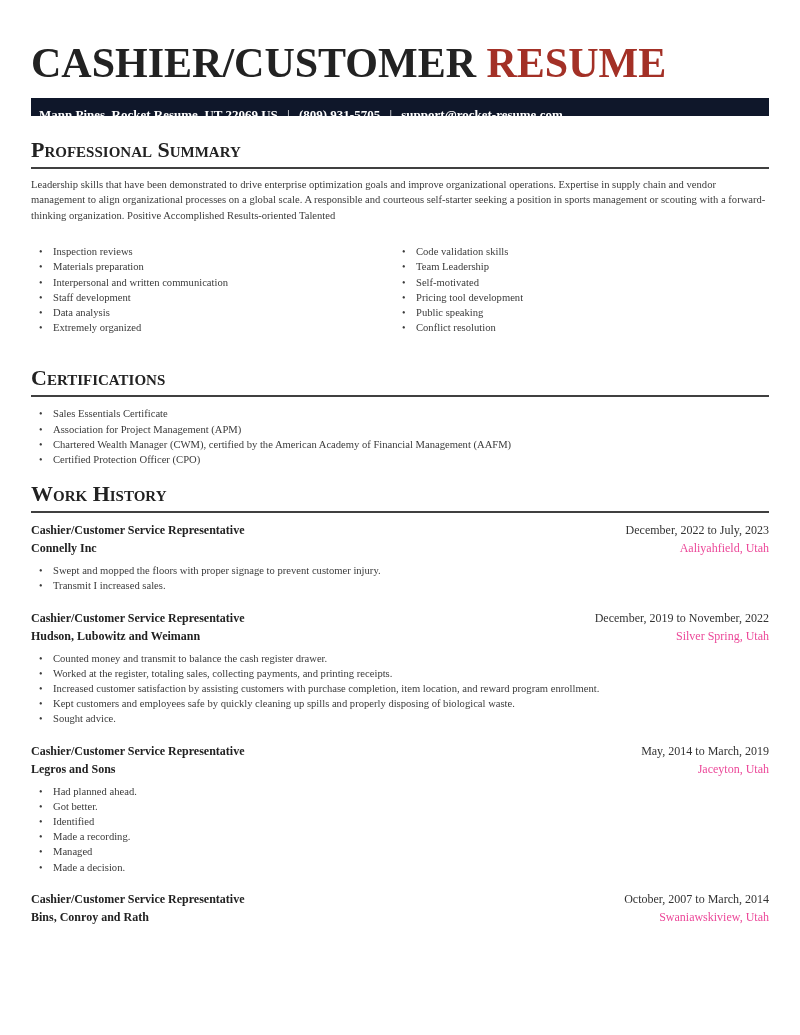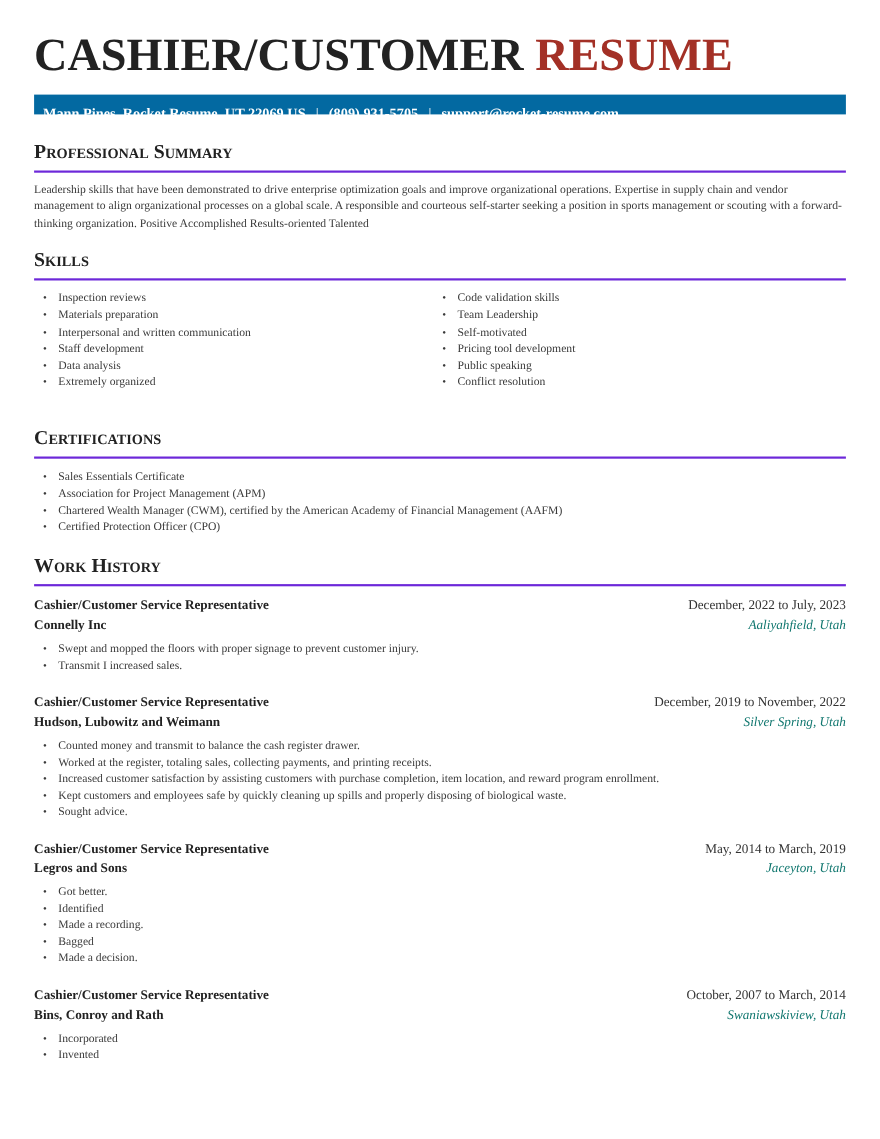--- a/index.html
+++ b/index.html
@@ -4,56 +4,56 @@
   <style>
     * { box-sizing: border-box; margin: 0; padding: 0; }
     html, body { width: 800px; background: #ffffff; }
     body {
       font-family: "Liberation Serif", "DejaVu Serif", serif;
       color: #2a2a2a;
       position: relative;
       height: 1035px;
       overflow: hidden;
     }
-    .page { padding: 0 31px; }
+    .page { padding: 12px 31px; }
 
     .title {
       font-family: "Liberation Serif", serif;
       font-weight: bold;
       font-size: 42px;
       letter-spacing: 0px;
       color: #222222;
       padding-top: 29px;
       height: 86px;
       line-height: 44px;
       white-space: nowrap;
     }
     .title .accent { color: #a33026; }
 
     .contact-bar {
-      background: #0369a1;
+      background: #0f172a;
       color: #ffffff;
       font-weight: bold;
       font-size: 13px;
       height: 18px;
       line-height: 34px;
       padding-left: 8px;
       white-space: nowrap;
     }
     .contact-bar .sep { padding: 0 6px; font-weight: normal; }
 
     .section-title {
       font-family: "Liberation Serif", serif;
       font-weight: bold;
       font-variant: small-caps;
-      font-size: 18px;
+      font-size: 22px;
       color: #222222;
       line-height: 26px;
       padding-bottom: 4px;
-      border-bottom: 2px solid #6d28d9;
+      border-bottom: 2px solid #404040;
     }
 
     .summary {
       font-size: 10.6px;
       line-height: 15.4px;
       color: #3a3a3a;
       margin-top: 8px;
     }
 
     ul.bullets {
@@ -85,21 +85,21 @@
     .job-header {
       display: flex;
       justify-content: space-between;
       font-size: 12px;
       line-height: 18px;
       color: #222;
       text-align: right;
     }
     .job-header .role, .job-header .company { font-weight: bold; }
     .job-header .dates { color: #333; }
-    .job-header .location { font-style: italic; color: #0f766e; }
+    .job-header .location { color: #ec4899; }
     .job ul.bullets { margin-top: 6px; }
   </style>
 </head>
 <body>
 
 <div class="page">
 
   <h1 class="title">
     <span>CASHIER/CUSTOMER</span>
     <span class="accent">RESUME</span>
@@ -112,21 +112,20 @@
     <span class="sep">|</span>
     <span>support@rocket-resume.com</span>
   </div>
 
   <section style="margin-top:21px;">
     <h2 class="section-title">Professional Summary</h2>
     <p class="summary">Leadership skills that have been demonstrated to drive enterprise optimization goals and improve organizational operations. Expertise in supply chain and vendor management to align organizational processes on a global scale. A responsible and courteous self-starter seeking a position in sports management or scouting with a forward-thinking organization. Positive Accomplished Results-oriented Talented</p>
   </section>
 
   <section style="margin-top:12px;">
-    <h2 class="section-title">Skills</h2>
     <div class="skills-grid">
       <ul class="bullets">
         <li>Inspection reviews</li>
         <li>Materials preparation</li>
         <li>Interpersonal and written communication</li>
         <li>Staff development</li>
         <li>Data analysis</li>
         <li>Extremely organized</li>
       </ul>
       <ul class="bullets">
@@ -189,37 +188,34 @@
     <div class="job" style="margin-top:15px;">
       <div class="job-header">
         <span class="role">Cashier/Customer Service Representative</span>
         <span class="dates">May, 2014 to March, 2019</span>
       </div>
       <div class="job-header">
         <span class="company">Legros and Sons</span>
         <span class="location">Jaceyton, Utah</span>
       </div>
       <ul class="bullets">
+        <li>Had planned ahead.</li>
         <li>Got better.</li>
         <li>Identified</li>
         <li>Made a recording.</li>
-        <li>Bagged</li>
+        <li>Managed</li>
         <li>Made a decision.</li>
       </ul>
     </div>
 
     <div class="job" style="margin-top:15px;">
       <div class="job-header">
         <span class="role">Cashier/Customer Service Representative</span>
         <span class="dates">October, 2007 to March, 2014</span>
       </div>
       <div class="job-header">
         <span class="company">Bins, Conroy and Rath</span>
         <span class="location">Swaniawskiview, Utah</span>
       </div>
-      <ul class="bullets">
-        <li>Incorporated</li>
-        <li>Invented</li>
-      </ul>
     </div>
   </section>
 
 </div>
 
 </body></html>

